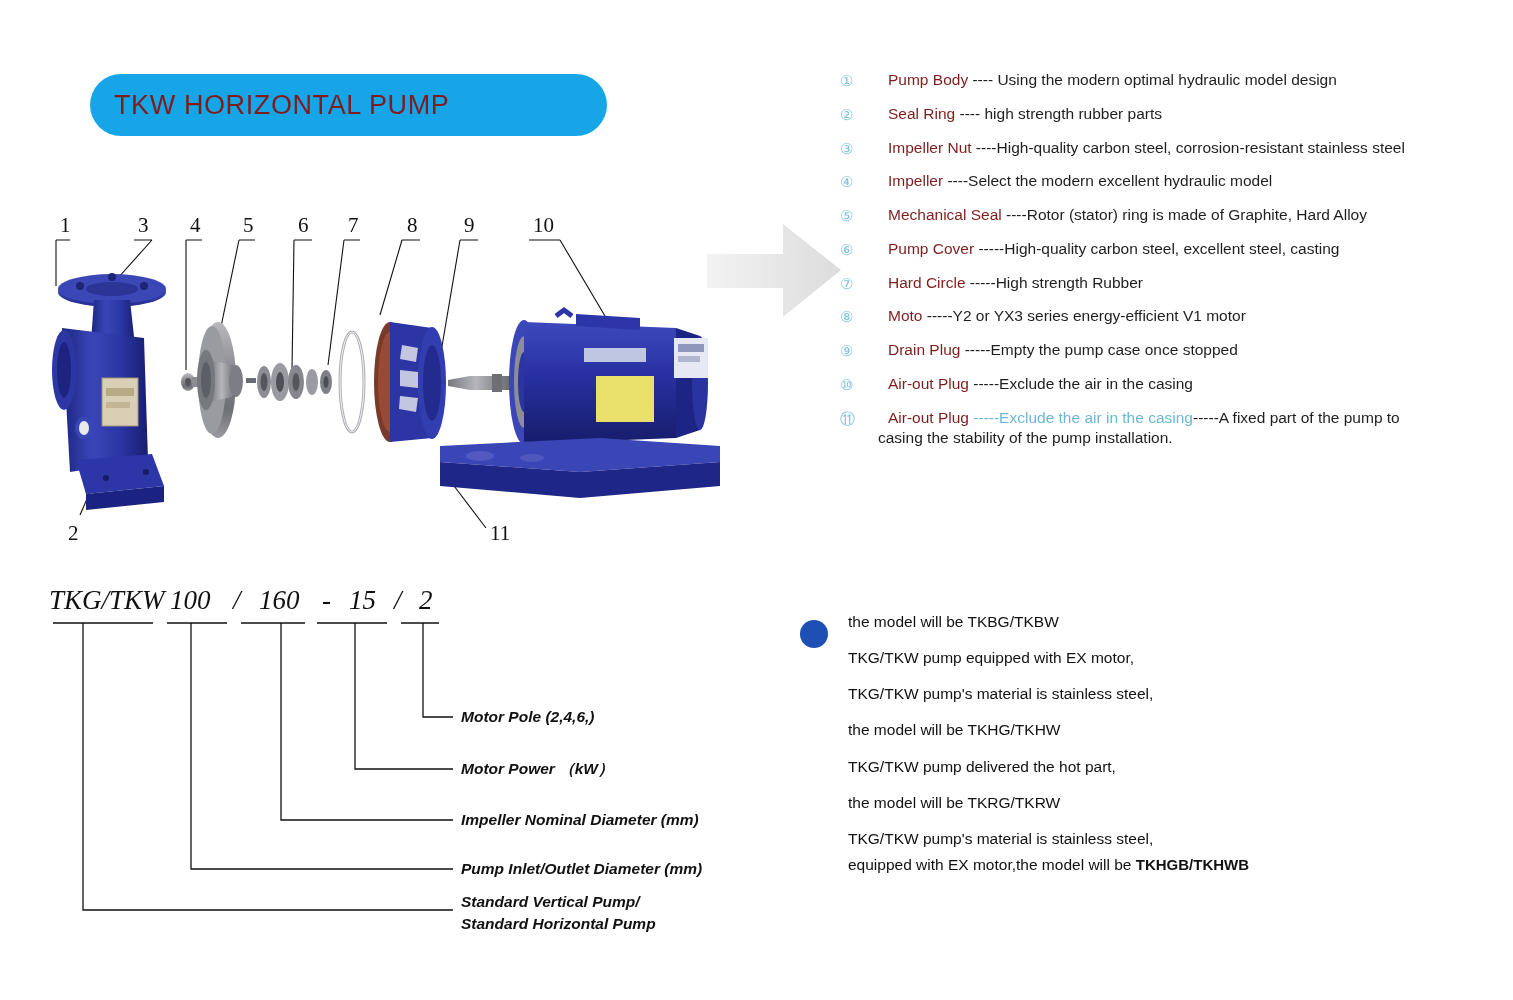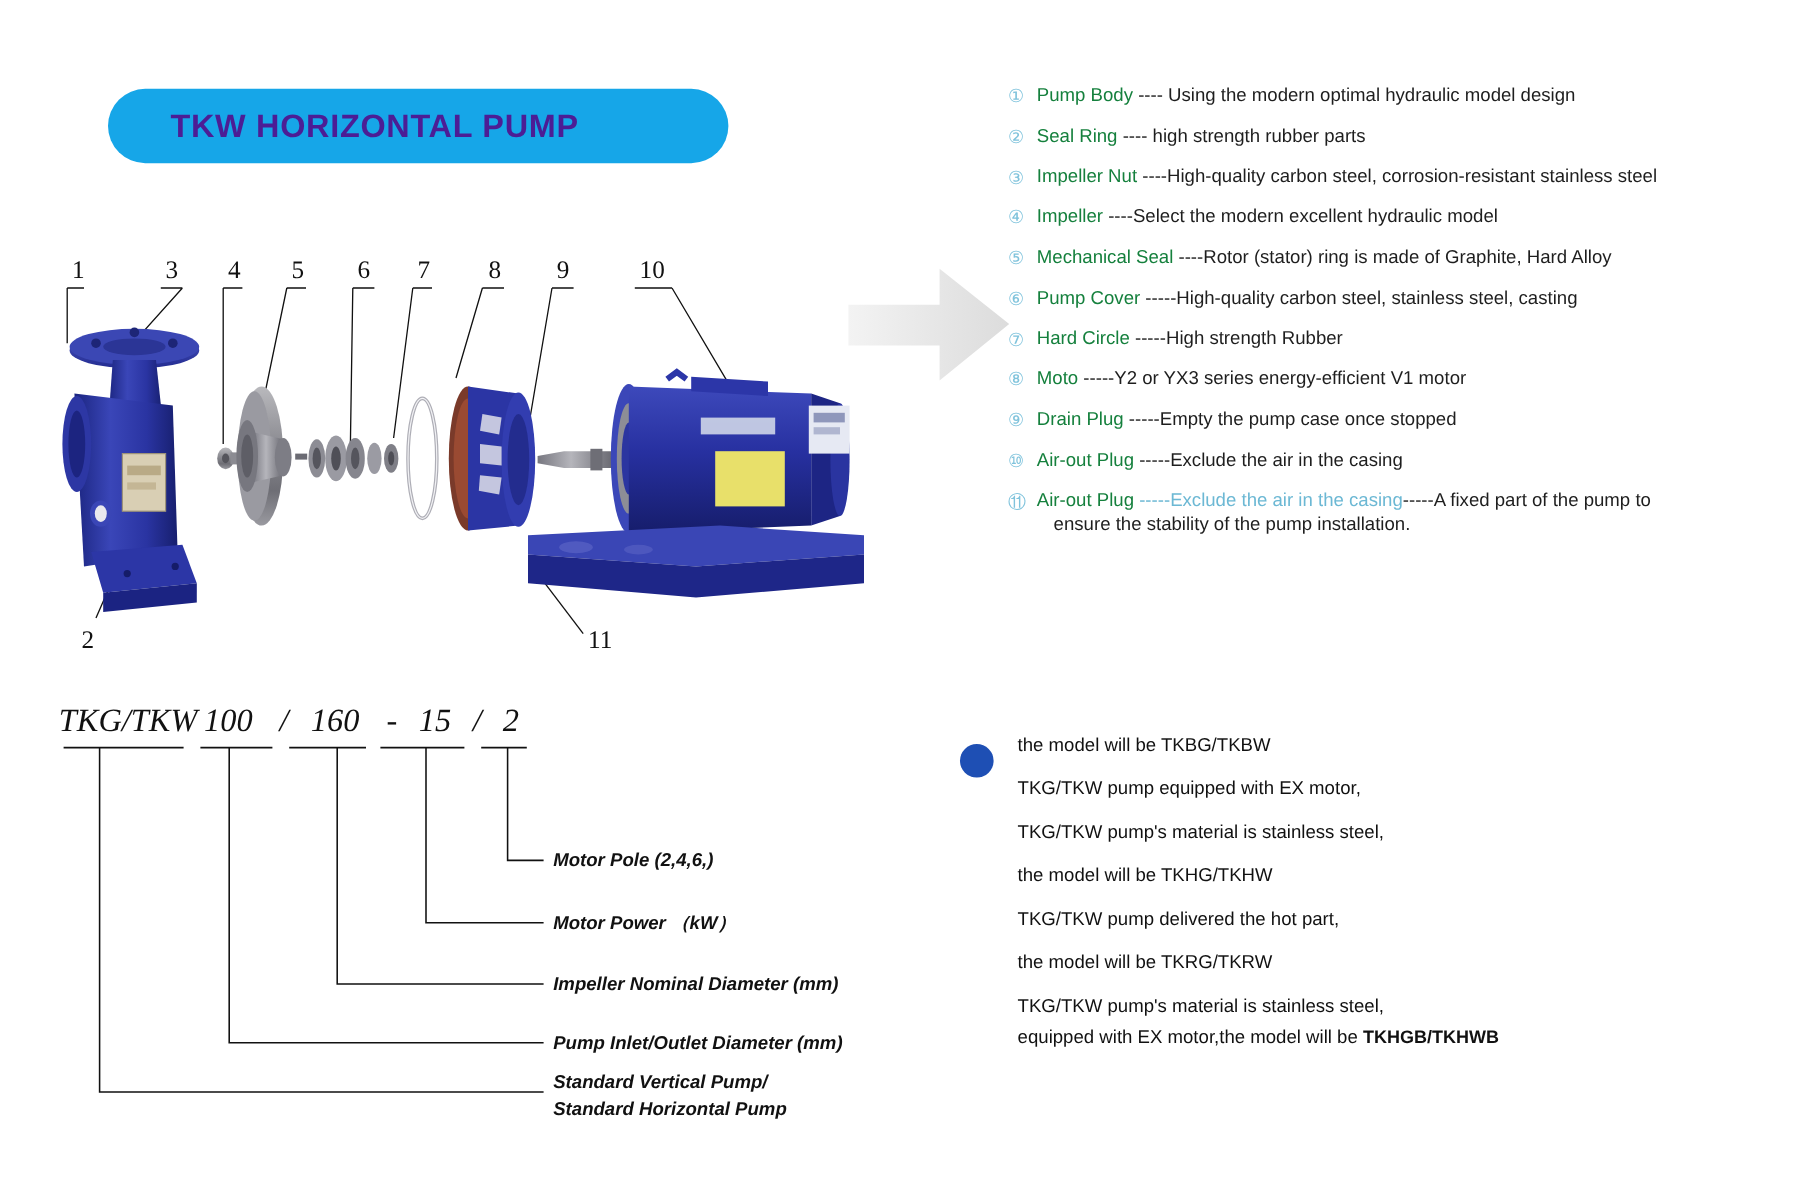--- a/index.html
+++ b/index.html
@@ -16,22 +16,22 @@
 
   
   .banner {
     position:absolute; left:90px; top:74px;
     width:517px; height:62px;
     background:#16a6e8;
     border-radius:31px;
     display:flex; align-items:center;
   }
   .banner-text {
-    color:#4c1d95; font-size:27px; font-weight:bold;
-    letter-spacing:0.6px; padding-left:52px;
+    color:#7f1d1d; font-size:27px; font-weight:normal;
+    letter-spacing:0.6px; padding-left:24px;
     font-family:"Liberation Sans", sans-serif;
   }
 
   
   .explode { position:absolute; left:40px; top:210px; width:690px; height:350px; }
   .explode svg { display:block; }
 
   
   .arrow { position:absolute; left:705px; top:218px; width:140px; height:105px; }
 
@@ -40,21 +40,21 @@
   .legend-row {
     display:flex; align-items:flex-start;
     margin-bottom:12.5px;
     font-size:15.5px; line-height:1.35;
   }
   .legend-num {
     color:#7fc3dc; font-size:15px; width:24px; flex:none;
     text-align:left; padding-top:1px;
   }
   .legend-body { flex:1; }
-  .legend-label { color:#15803d; }
+  .legend-label { color:#7f1d1d;margin-left:24px; }
   .legend-desc { color:#1e1e1e; }
   .legend-desc.blue { color:#6cb8d4; }
   .legend-cont { color:#1e1e1e; display:block; padding-left:14px; }
 
   
   .model { position:absolute; left:35px; top:577px; width:700px; height:370px;font-style:italic; }
   .model svg { display:block; }
 
   
   .notes { position:absolute; left:800px; top:612px; width:580px; }
@@ -309,21 +309,21 @@
     <div class="legend-row">
       <span class="legend-num">⑤</span>
       <span class="legend-body">
         <span class="legend-label">Mechanical Seal</span><span class="legend-desc"> ----</span><span class="legend-desc">Rotor (stator) ring is made of Graphite, Hard Alloy</span>
       </span>
     </div>
 
     <div class="legend-row">
       <span class="legend-num">⑥</span>
       <span class="legend-body">
-        <span class="legend-label">Pump Cover</span><span class="legend-desc"> -----</span><span class="legend-desc">High-quality carbon steel, stainless steel, casting</span>
+        <span class="legend-label">Pump Cover</span><span class="legend-desc"> -----</span><span class="legend-desc">High-quality carbon steel, excellent steel, casting</span>
       </span>
     </div>
 
     <div class="legend-row">
       <span class="legend-num">⑦</span>
       <span class="legend-body">
         <span class="legend-label">Hard Circle</span><span class="legend-desc"> -----</span><span class="legend-desc">High strength Rubber</span>
       </span>
     </div>
 
@@ -345,21 +345,21 @@
       <span class="legend-num">⑩</span>
       <span class="legend-body">
         <span class="legend-label">Air-out Plug</span><span class="legend-desc"> -----</span><span class="legend-desc">Exclude the air in the casing</span>
       </span>
     </div>
 
     <div class="legend-row">
       <span class="legend-num">⑪</span>
       <span class="legend-body">
         <span class="legend-label">Air-out Plug</span><span class="legend-desc blue"> -----</span><span class="legend-desc blue">Exclude the air in the casing</span><span class="legend-desc">-----</span><span class="legend-desc">A fixed part of the pump to</span>
-        <span class="legend-cont">ensure the stability of the pump installation.</span>
+        <span class="legend-cont">casing the stability of the pump installation.</span>
       </span>
     </div>
 
   </div>
 
   <div class="model">
     <svg width="700" height="370" viewBox="0 0 700 370" xmlns="http://www.w3.org/2000/svg">
 
       <g font-family="Liberation Serif, serif" font-size="27" fill="#111">
         <text x="14" y="32">TKG/TKW</text>

